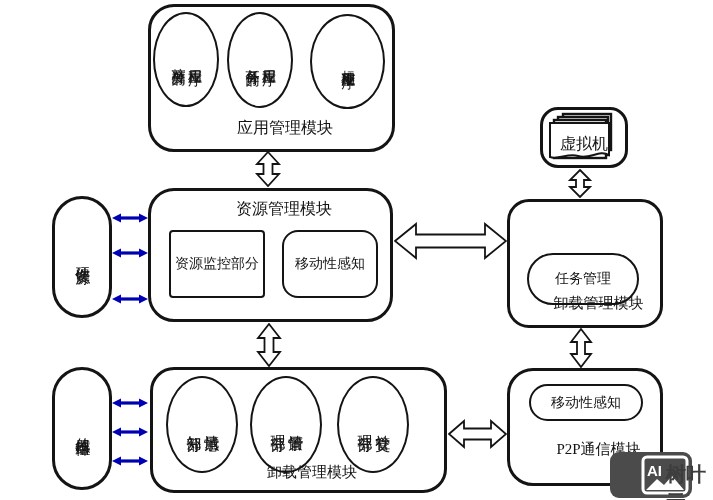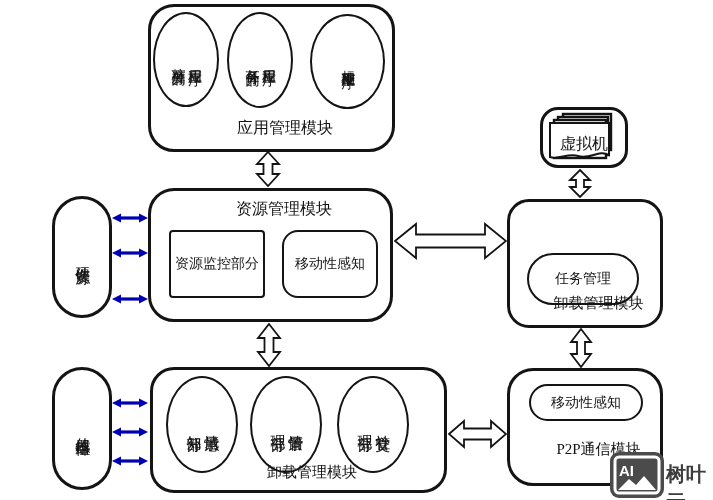--- a/index.html
+++ b/index.html
@@ -182,21 +182,21 @@
     <line x1="8" y1="7" x2="30" y2="7" stroke="#0000b3" stroke-width="3.2"></line>
     <polygon points="1,7 10,2.5 10,11.5" fill="#0000b3"></polygon>
     <polygon points="37,7 28,2.5 28,11.5" fill="#0000b3"></polygon>
   </svg>
   <svg class="arrow" style="left:111px;top:454px;" width="38" height="14">
     <line x1="8" y1="7" x2="30" y2="7" stroke="#0000b3" stroke-width="3.2"></line>
     <polygon points="1,7 10,2.5 10,11.5" fill="#0000b3"></polygon>
     <polygon points="37,7 28,2.5 28,11.5" fill="#0000b3"></polygon>
   </svg>
 
-  <div style="position:absolute;left:610px;top:452px;width:54px;height:46px;background:#4b4b4b;border-radius:9px;z-index:5;">
+  <div style="position:absolute;left:610px;top:452px;width:54px;height:46px;background:#4b4b4b;border-radius:9px;z-index:5;padding-left:28px;">
     <svg width="54" height="46">
       <rect x="5" y="5" width="44" height="36" rx="4" fill="none" stroke="#ffffff" stroke-width="3"></rect>
       <text x="9" y="24" font-size="15" font-weight="bold" fill="#ffffff" font-family="Liberation Sans, sans-serif">AI</text>
       <path d="M8,38 L19,27 L26,33 L34,24 L46,38 Z" fill="#ffffff"></path>
     </svg>
   </div>
   <span class="watermark-brand" style="left:666px;top:461px;z-index:5;">树叶云</span>
 
 </div>
 

